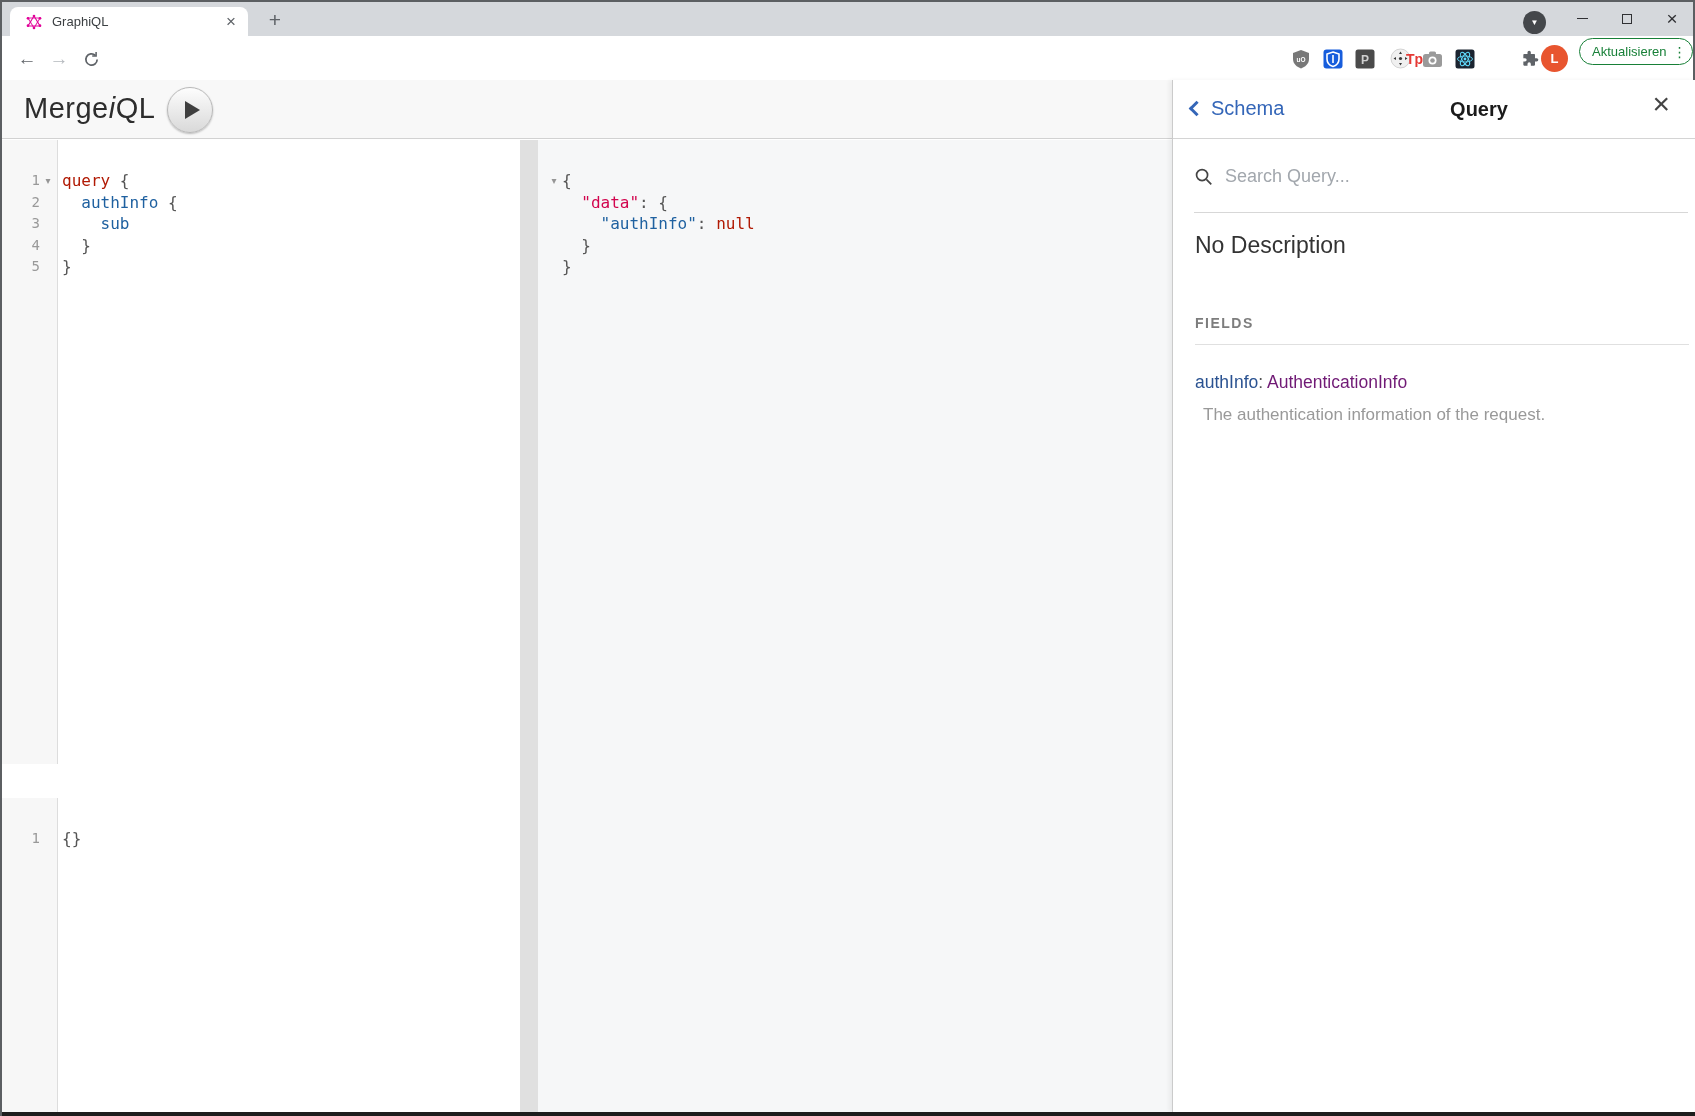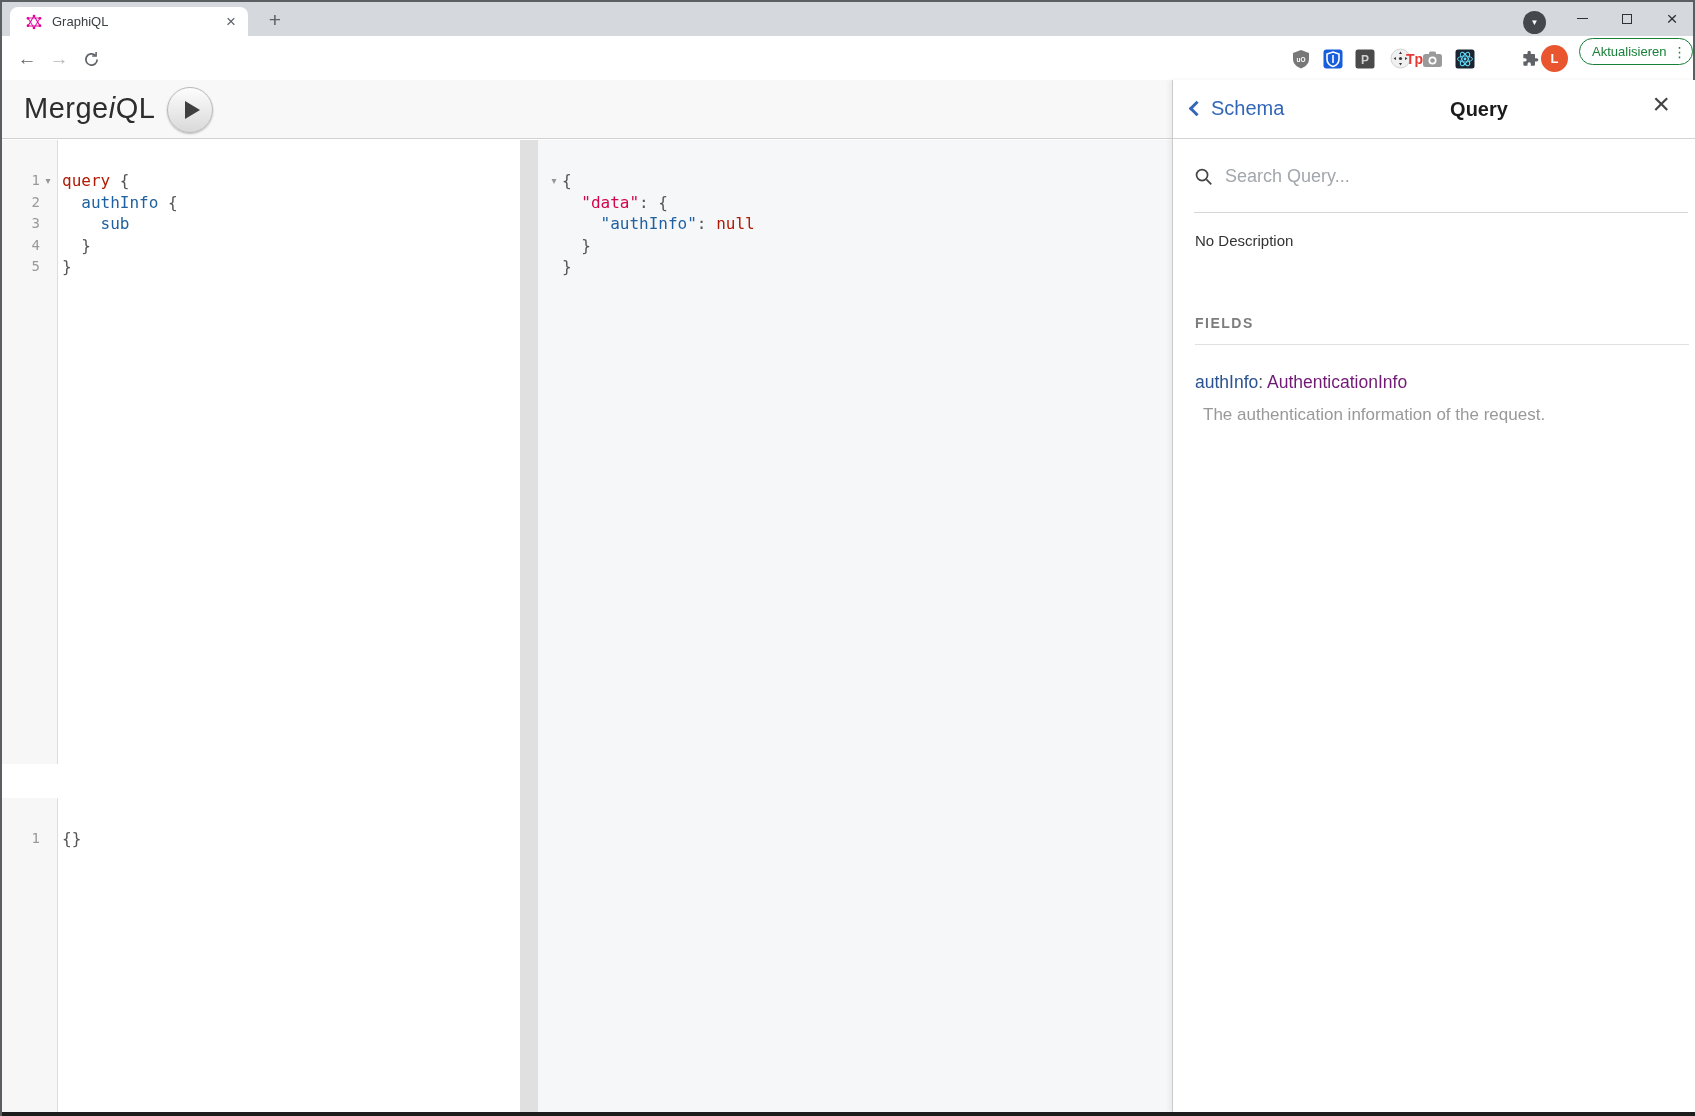--- a/index.html
+++ b/index.html
@@ -92,21 +92,21 @@
           transform:rotate(45deg); margin-right:9px; }
   .docs-back-label { font-size:20px; }
   .docs-title { position:absolute; left:150px; right:60px; top:18px; text-align:center;
                 font-size:20px; font-weight:bold; color:#1b1b1b; }
   .docs-close { position:absolute; right:25px; top:7px; font-size:30px; font-weight:300; color:#444; }
   .docs-search { position:absolute; left:21px; top:60px; width:494px; height:73px;
                  border-bottom:1px solid #d7d7d7; display:flex; align-items:center; }
   .search-input { border:none; outline:none; background:transparent; font-size:18px; color:#0c4a6e;
                   margin-left:12px; width:420px; font-family:"Liberation Sans",sans-serif; }
   .search-input::placeholder { color:#a2a7ad; opacity:1; }
-  .no-desc { position:absolute; left:22px; top:152px; font-size:15px; color:#333; }
+  .no-desc { position:absolute; left:22px; top:152px; font-size:23px; color:#333; }
   .fields-title { position:absolute; left:22px; top:235px; width:494px; font-size:14px; font-weight:bold;
                   letter-spacing:1.5px; color:#7d7d7d; padding-bottom:13px; border-bottom:1px solid #e0e0e0; }
   .field-row { position:absolute; left:22px; top:292px; font-size:17.5px; }
   .field-name { color:#2a5291; }
   .field-colon { color:#555; }
   .type-name { color:#701a75; }
   .field-desc { position:absolute; left:30px; top:325px; font-size:17px; color:#999; }
 
   .bottom-bar { left:0; top:1110px; width:1695px; height:6px; background:#1d1d1d; position:absolute; }
 

